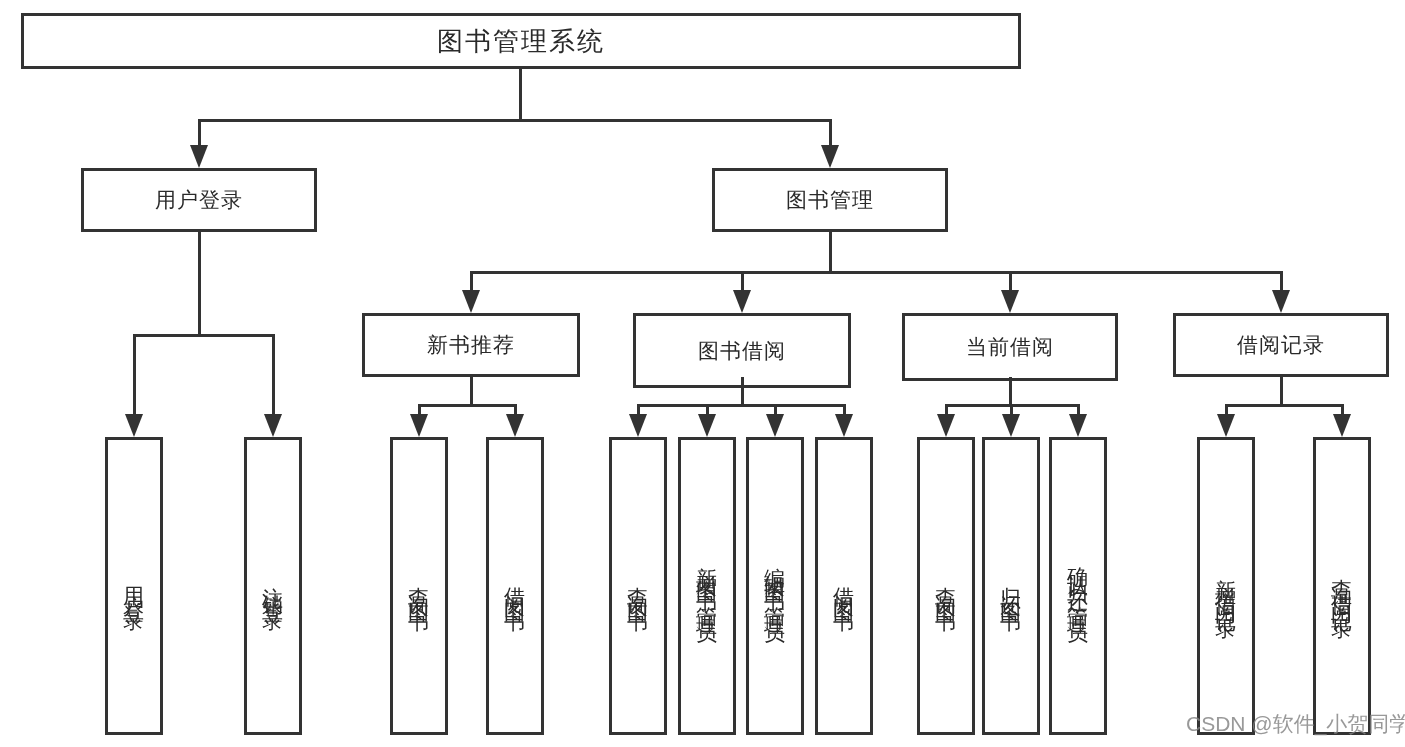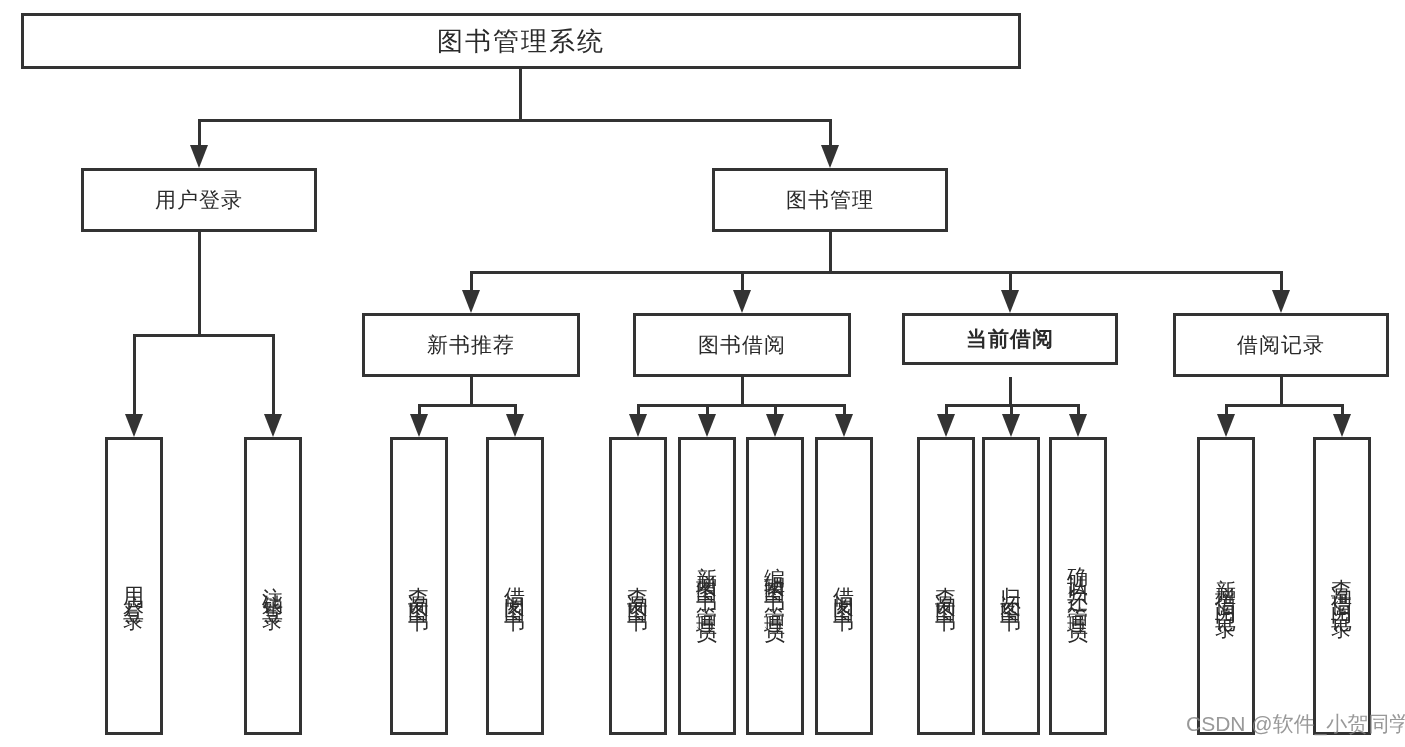--- a/index.html
+++ b/index.html
@@ -89,24 +89,24 @@
   <div class="vl" style="left:741px;top:271px;height:21px;"></div>
   <div class="ar" style="left:733px;top:290px;"></div>
   <div class="vl" style="left:1009px;top:271px;height:21px;"></div>
   <div class="ar" style="left:1001px;top:290px;"></div>
   <div class="vl" style="left:1280px;top:271px;height:21px;"></div>
   <div class="ar" style="left:1272px;top:290px;"></div>
 
   <div class="node hnode" style="left:362px;top:313px;width:218px;height:64px;">
     <span>新书推荐</span>
   </div>
-  <div class="node hnode" style="left:633px;top:313px;width:218px;height:64px;">
+  <div class="node hnode" style="left:633px;top:313px;width:218px;height:75px;">
     <span>图书借阅</span>
   </div>
-  <div class="node hnode" style="left:902px;top:313px;width:216px;height:52px;font-weight:bold;">
+  <div class="node hnode" style="left:902px;top:313px;width:216px;height:68px;">
     <span>当前借阅</span>
   </div>
   <div class="node hnode" style="left:1173px;top:313px;width:216px;height:64px;">
     <span>借阅记录</span>
   </div>
 
   <div class="vl" style="left:470px;top:377px;height:29px;"></div>
   <div class="hl" style="left:418px;top:404px;width:99px;"></div>
   <div class="vl" style="left:418px;top:404px;height:12px;"></div>
   <div class="ar" style="left:410px;top:414px;"></div>

